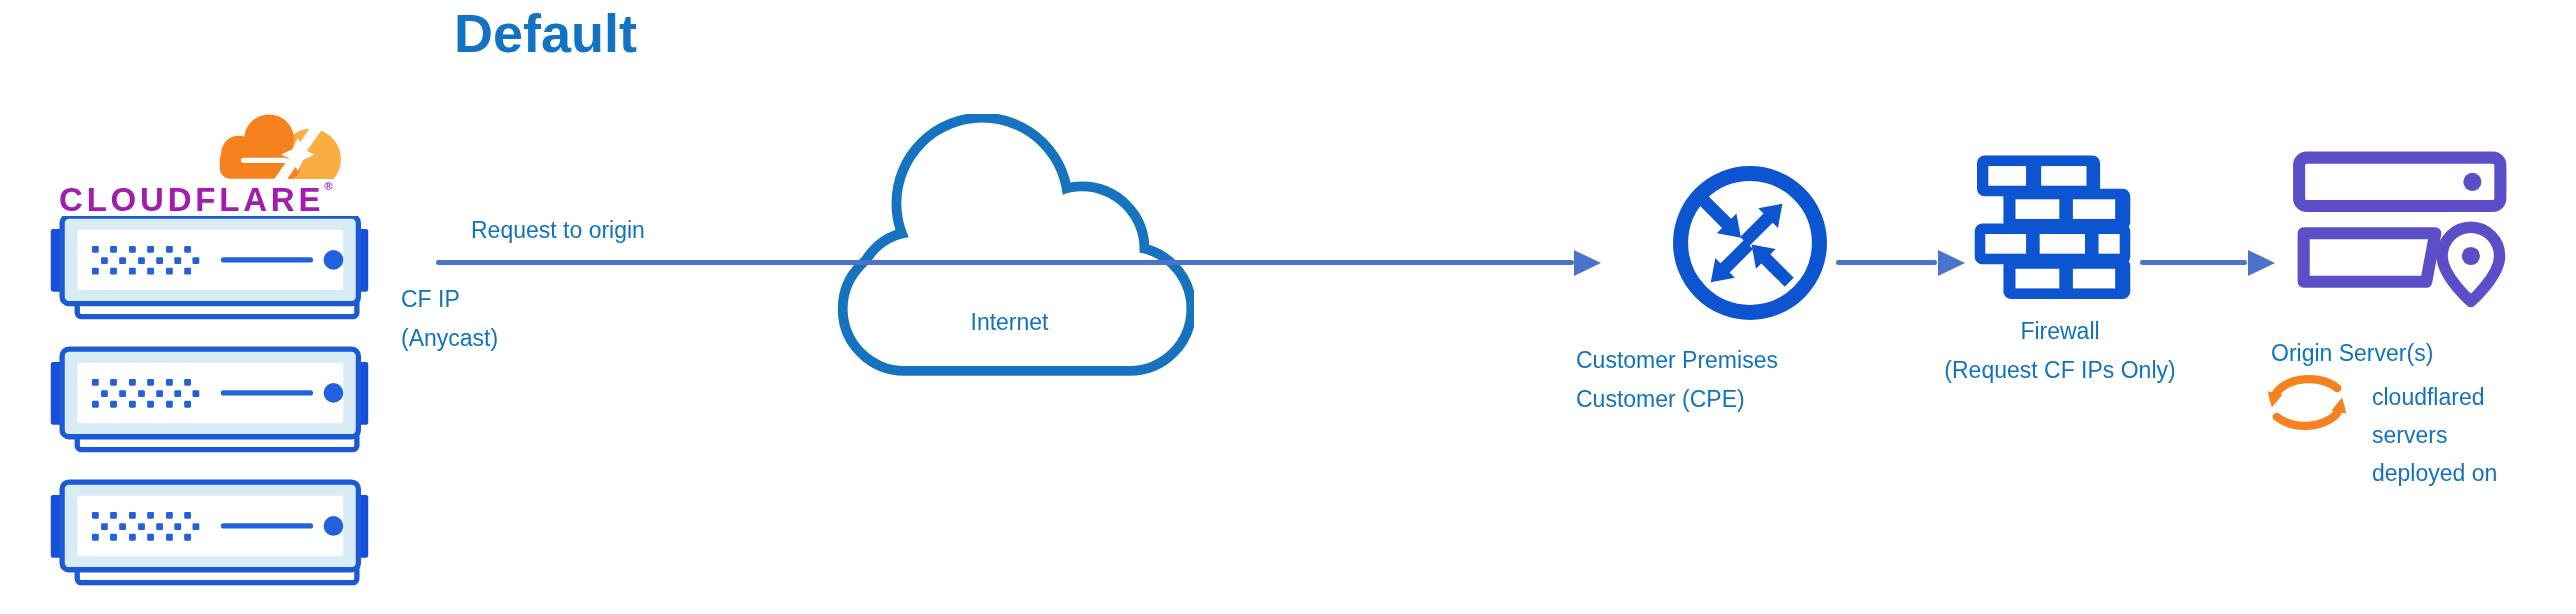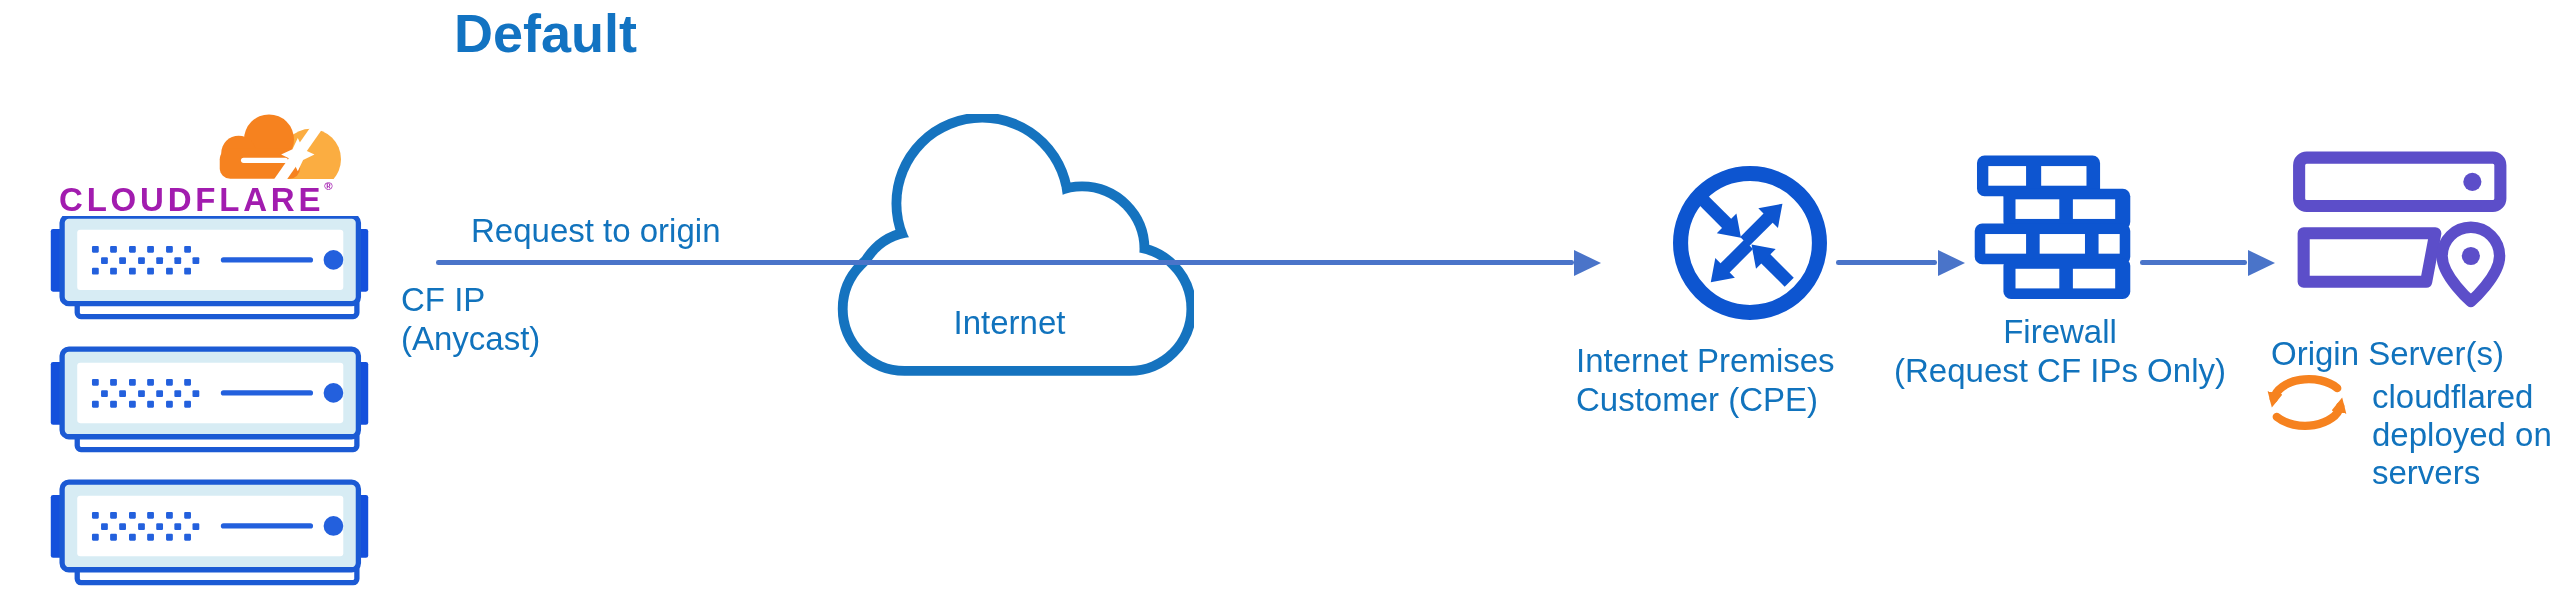--- a/index.html
+++ b/index.html
@@ -11,21 +11,21 @@
   .title{
     position:absolute;left:437px;top:1.5px;
     font-size:54px;font-weight:600;color:#1273C2;letter-spacing:0px;
   }
   .wordmark{
     position:absolute;left:42px;top:180px;
     font-size:33px;font-weight:700;letter-spacing:3.8px;color:#a21caf;white-space:nowrap;
   }
   .wordmark sup{font-size:11.4px;letter-spacing:0;vertical-align:21px;}
   .label{
-    position:absolute;color:#1173BD;font-size:33px;line-height:39px;white-space:nowrap;
+    position:absolute;color:#1173BD;font-size:23px;line-height:39px;white-space:nowrap;
   }
   .label span{display:block;}
   .center{text-align:center;}
   .arrow-line{position:absolute;height:5.3px;background:#4A74C9;border-radius:2.3px;z-index:5;}
   .arrow-head{
     position:absolute;width:0;height:0;z-index:5;
     border-top:13px solid transparent;border-bottom:13px solid transparent;
     border-left:27px solid #4A74C9;
   }
   svg{display:block;}
@@ -180,33 +180,33 @@
   <div class="label z3" style="left:384px;top:280px;">
     <span>CF IP</span>
     <span>(Anycast)</span>
   </div>
 
   <div class="label z3 center" style="left:898px;top:303px;width:189px;">
     <span>Internet</span>
   </div>
 
   <div class="label z3" style="left:1559px;top:341px;">
-    <span>Internet Premises</span>
+    <span>Customer Premises</span>
     <span>Customer (CPE)</span>
   </div>
 
   <div class="label z3 center" style="left:1846px;top:312px;width:394px;">
     <span>Firewall</span>
     <span>(Request CF IPs Only)</span>
   </div>
 
   <div class="label z3" style="left:2254px;top:334px;">
     <span>Origin Server(s)</span>
   </div>
 
   <div class="label z3" style="left:2355px;top:378px;line-height:38px;">
     <span>cloudflared</span>
+    <span>servers</span>
     <span>deployed on</span>
-    <span>servers</span>
   </div>
 
 </div>
 
 
 </body></html>

